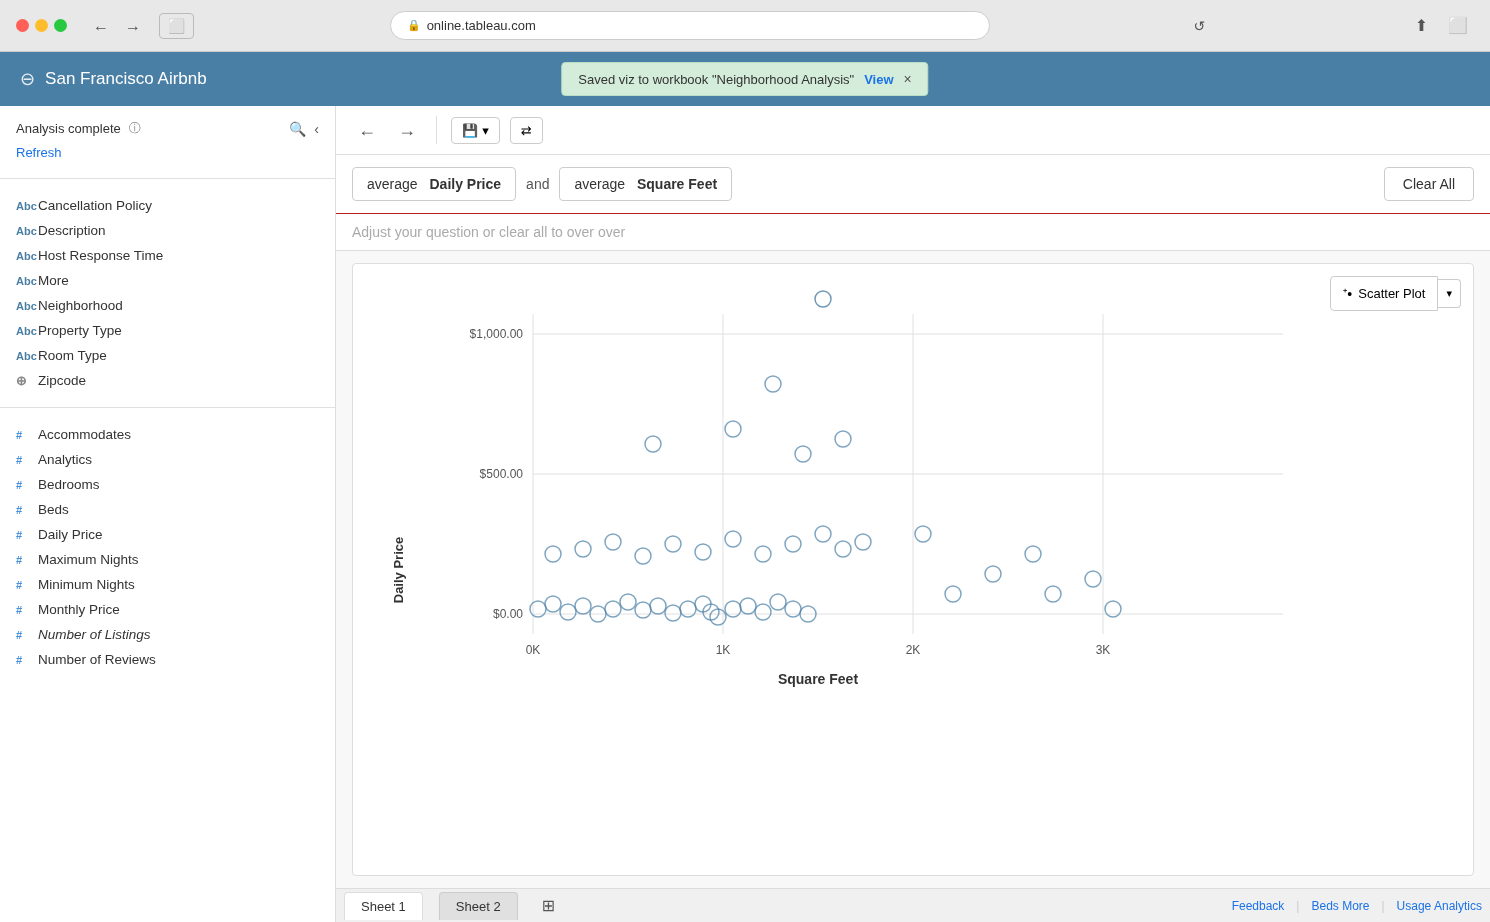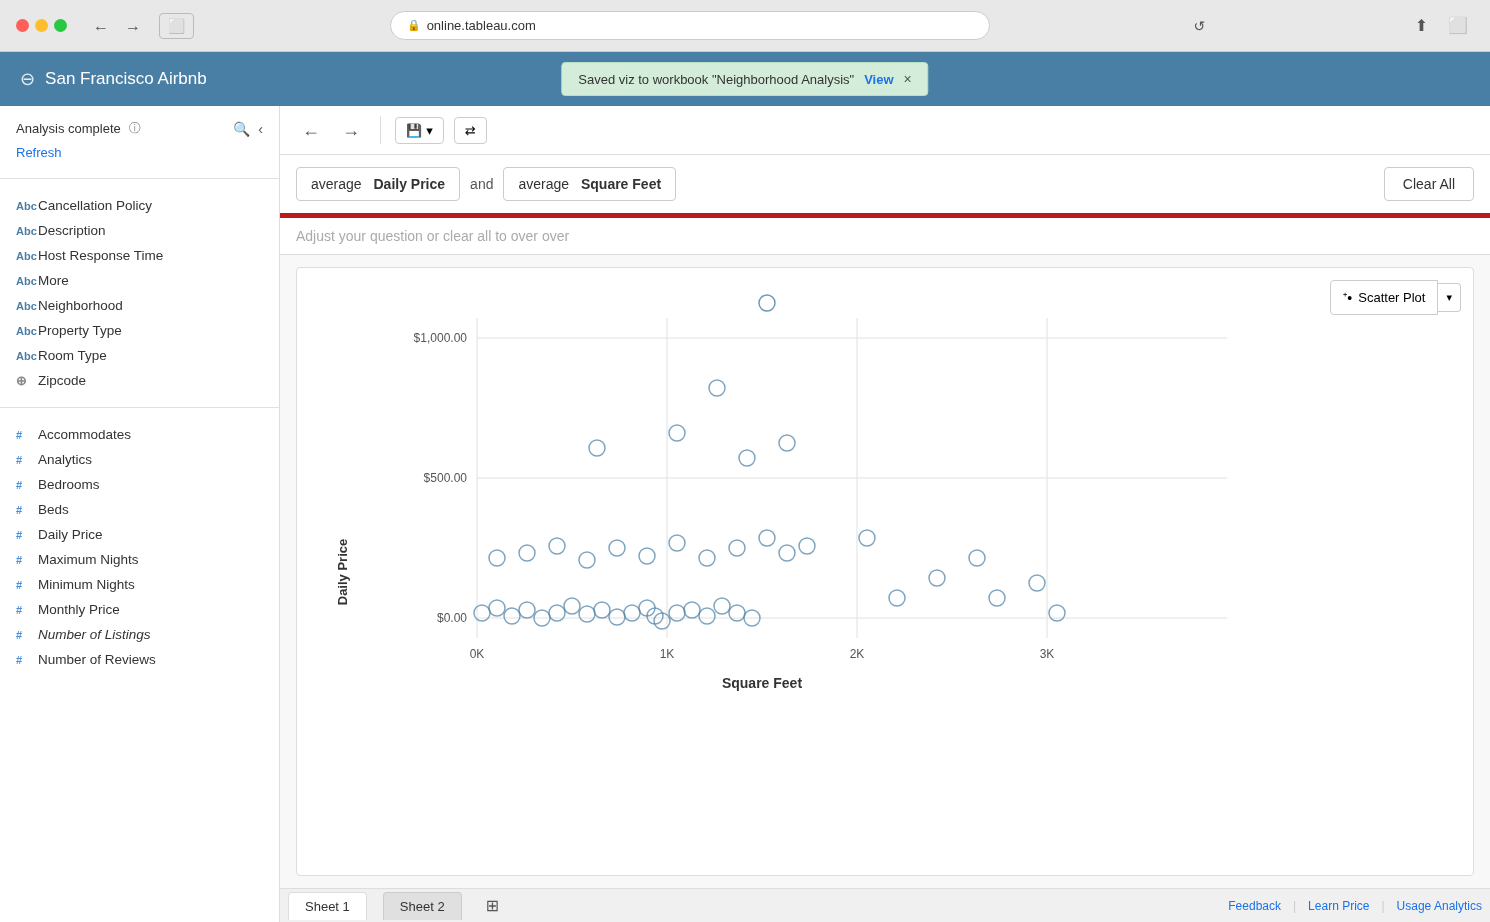--- a/index.html
+++ b/index.html
@@ -79,21 +79,21 @@
     .notification-close { cursor: pointer; color: #555; font-size: 14px; background: none; border: none; }
 
     
     .main-layout {
       display: flex;
       height: calc(922px - 52px - 54px);
     }
 
     
     .sidebar {
-      width: 280px;
+      width: 336px;
       background: white;
       border-right: 1px solid #ddd;
       display: flex;
       flex-direction: column;
       overflow-y: auto;
       flex-shrink: 0;
     }
     .sidebar-header {
       padding: 14px 16px 8px;
       display: flex;
@@ -177,21 +177,21 @@
       border: 1px solid #ccc;
       border-radius: 4px;
       padding: 5px 10px;
       cursor: pointer;
       font-size: 13px;
     }
 
     
     .query-bar {
       background: white;
-      border-bottom: 5px solid #b91c1c;
+      border-bottom: 1px solid #b91c1c;
       padding: 12px 16px;
       display: flex;
       align-items: center;
       gap: 10px;
     }
     .query-pill {
       background: white;
       border: 1px solid #ccc;
       border-radius: 4px;
       padding: 8px 14px;
@@ -541,21 +541,21 @@
     </div>
 
     <div style="display:flex; flex-direction:column;">
       <div class="bottom-tabs">
         <div class="tab">Sheet 1</div>
         <div class="tab inactive">Sheet 2</div>
         <button class="tab-add-btn">⊞</button>
         <div style="margin-left:auto; display:flex; gap:12px; font-size:12px; color:#555; align-items:center;">
           <a class="footer-link">Feedback</a>
           <span class="footer-divider">|</span>
-          <a class="footer-link">Learn Price</a>
+          <a class="footer-link">Beds More</a>
           <span class="footer-divider">|</span>
           <a class="footer-link">Usage Analytics</a>
         </div>
       </div>
     </div>
 
   </div>
 </div>
 
 </body></html>

